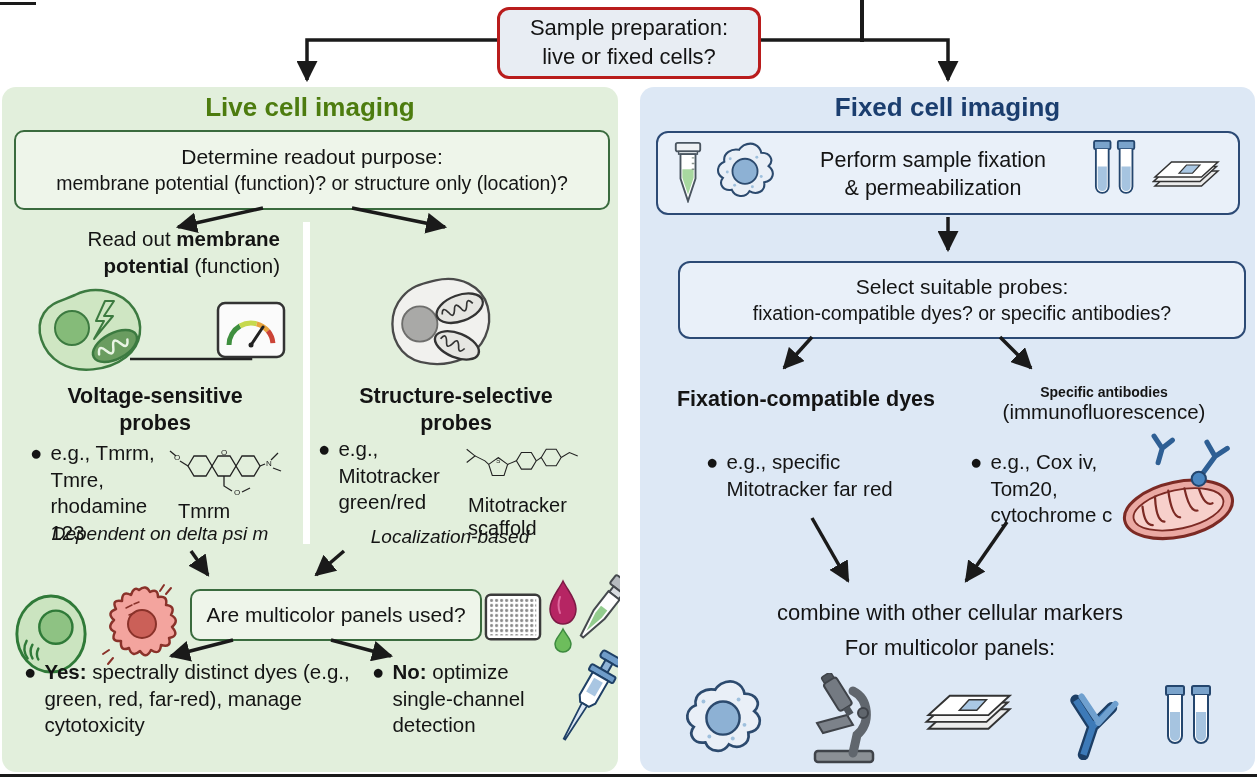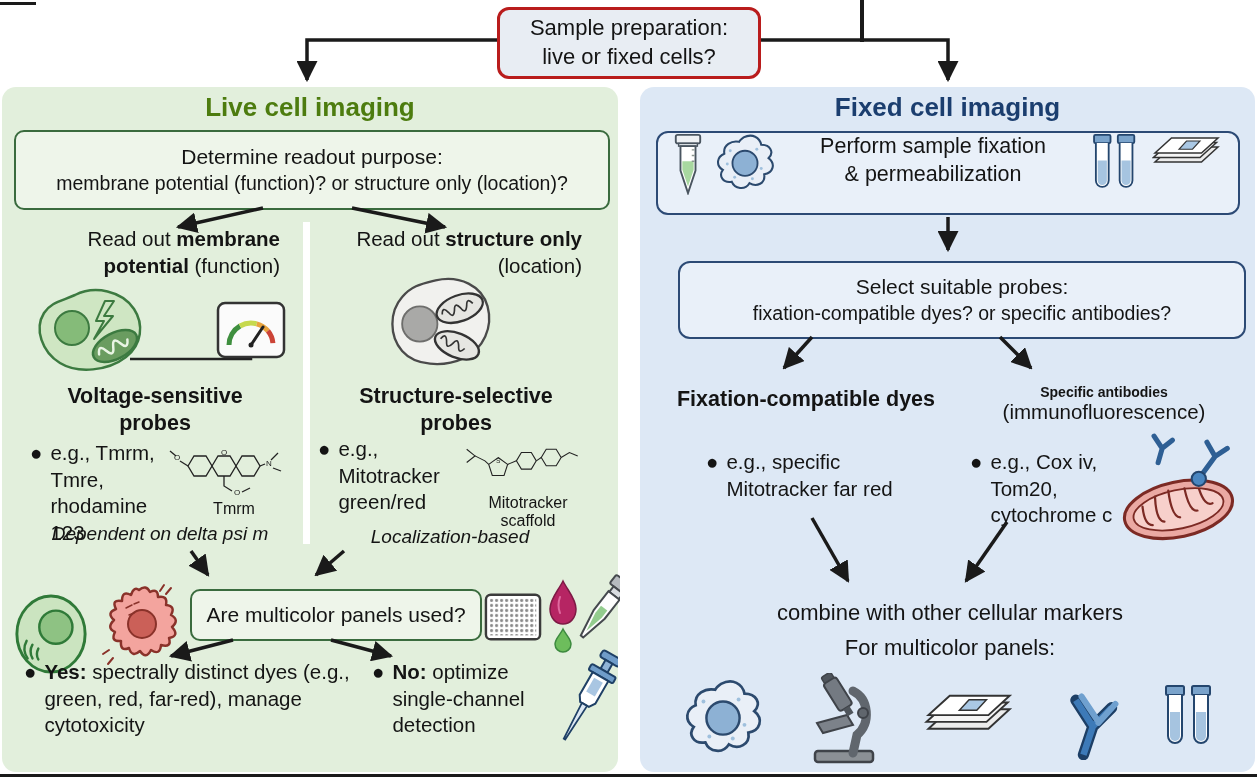--- a/index.html
+++ b/index.html
@@ -16,21 +16,21 @@
             background:#e8edf3;border:3px solid #b91c1c;border-radius:12px;
             display:flex;flex-direction:column;justify-content:center;text-align:center;
             font-size:22px;line-height:1.3;z-index:6;}
   .l1{font-size:21px;line-height:1.25;}
   .l2{font-size:19.5px;line-height:1.35;}
   .hd{position:absolute;text-align:right;font-size:20.5px;line-height:1.3;}
   .b{font-weight:bold;}
   .probes-title{position:absolute;text-align:center;font-size:21.5px;font-weight:bold;line-height:1.25;}
   .bullet-item{position:absolute;display:flex;font-size:20.5px;line-height:1.3;}
   .dot{margin-right:8px;}
-  .mol-label{position:absolute;text-align:center;font-size:16px;line-height:1.15;}
+  .mol-label{position:absolute;font-size:20px;line-height:1.15;}
   .note{position:absolute;text-align:center;font-size:19px;font-style:italic;}
   .q-box{position:absolute;left:190px;top:589px;width:288px;height:48px;
          background:#eef5ea;display:flex;align-items:center;justify-content:center;
          font-size:21px;}
   .mc-text{position:absolute;text-align:center;font-size:22px;line-height:1.6;}
   .icons-row{position:absolute;display:flex;justify-content:space-between;align-items:center;}
   #overlay{position:absolute;left:0;top:0;z-index:5;pointer-events:none;}
   svg{display:block;}
   .edge{position:absolute;background:#1a1a1a;}
 </style>
@@ -107,23 +107,20 @@
       <text x="56" y="27">O</text>
       <text x="9" y="32">O</text>
       <text x="101" y="38">N</text>
       <text x="69" y="67">O</text>
     </g>
   </svg>
   <div class="mol-label" style="left:178px;top:500px;width:112px;">Tmrm</div>
 
   <div class="note" style="left:20px;top:523px;width:280px;">Dependent on delta psi m</div>
 
-  <div class="hd" style="left:330px;top:226px;width:252px;">
-    <span>Read out </span><span class="b">structure only</span><span> (location)</span>
-  </div>
 
   <svg class="abs" style="left:378px;top:272px;" width="130" height="104" viewBox="0 0 140 110">
     <path d="M62,8 C88,2 112,14 118,36 C124,58 114,82 92,92 C70,102 40,100 26,84 C12,68 12,42 26,26 C36,14 46,12 62,8 Z" fill="#f1f1ee" stroke="#4a4a4a" stroke-width="2.5"></path>
     <circle cx="45" cy="55" r="19" fill="#a9a9a7" stroke="#6e6e6c" stroke-width="2"></circle>
     <g transform="rotate(-20 88 38)">
       <ellipse cx="88" cy="38" rx="26" ry="14" fill="#e6e6e2" stroke="#333" stroke-width="2.5"></ellipse>
       <path d="M68,38 q3,-9 7,0 q3,9 7,0 q3,-9 7,0 q3,9 7,0 q3,-9 7,0" fill="none" stroke="#333" stroke-width="1.8"></path>
     </g>
     <g transform="rotate(22 85 78)">
       <ellipse cx="85" cy="78" rx="25" ry="13" fill="#e6e6e2" stroke="#333" stroke-width="2.5"></ellipse>
@@ -211,21 +208,21 @@
       <rect x="31" y="8" width="8" height="10" fill="#8fb3d6" stroke="#1f4066" stroke-width="2"></rect>
       <rect x="21" y="18" width="28" height="7" rx="2" fill="#6f9cc9" stroke="#1f4066" stroke-width="2"></rect>
       <path d="M26,25 h18 v26 l-4,6 h-10 l-4,-6 z" fill="#ffffff" stroke="#1f4066" stroke-width="2"></path>
       <rect x="30" y="29" width="10" height="16" fill="#a9c6e2"></rect>
       <path d="M32,57 h6 l-2.2,40 h-1.6 z" fill="#dce8f4" stroke="#1f4066" stroke-width="1.8"></path>
     </g>
   </svg>
 
   <div class="panel-title" style="left:640px;top:92px;width:615px;color:#1b3e6f;">Fixed cell imaging</div>
 
-  <div class="abs b-border" style="left:656px;top:131px;width:584px;height:84px;display:flex;align-items:flex-start;gap:10px;padding:0 14px;box-sizing:border-box;">
+  <div class="abs b-border" style="left:656px;top:131px;width:584px;height:84px;display:flex;align-items:flex-end;gap:10px;padding:10px 14px;box-sizing:border-box;">
     <svg width="32" height="62" viewBox="0 0 32 66">
       <rect x="3" y="2" width="26" height="9" rx="2" fill="#eef1f4" stroke="#4a5560" stroke-width="2"></rect>
       <rect x="6" y="11" width="20" height="3" fill="#dfe3e8" stroke="#4a5560" stroke-width="1.5"></rect>
       <path d="M8,14 h16 v26 l-8,24 l-8,-24 z" fill="#ffffff" stroke="#4a5560" stroke-width="2"></path>
       <path d="M10,30 h12 v9 l-6,18 l-6,-18 z" fill="#a8d8a0"></path>
       <path d="M20,18 h3 M20,24 h3 M20,30 h3" stroke="#8a958f" stroke-width="1.5"></path>
     </svg>
     <svg width="62" height="62" viewBox="0 0 84 84">
       <path d="M40,6 C52,0 62,6 64,16 C76,16 82,26 74,34 C84,42 80,54 68,56 C70,68 58,74 48,68 C42,78 28,76 24,66 C12,68 6,58 12,50 C2,44 4,32 14,28 C12,16 24,10 34,12 C36,8 38,8 40,6 Z" fill="#e9eff7" stroke="#2c4a6e" stroke-width="2.8"></path>
       <circle cx="42" cy="41" r="17" fill="#8db1d4" stroke="#2c4a6e" stroke-width="2.5"></circle>

